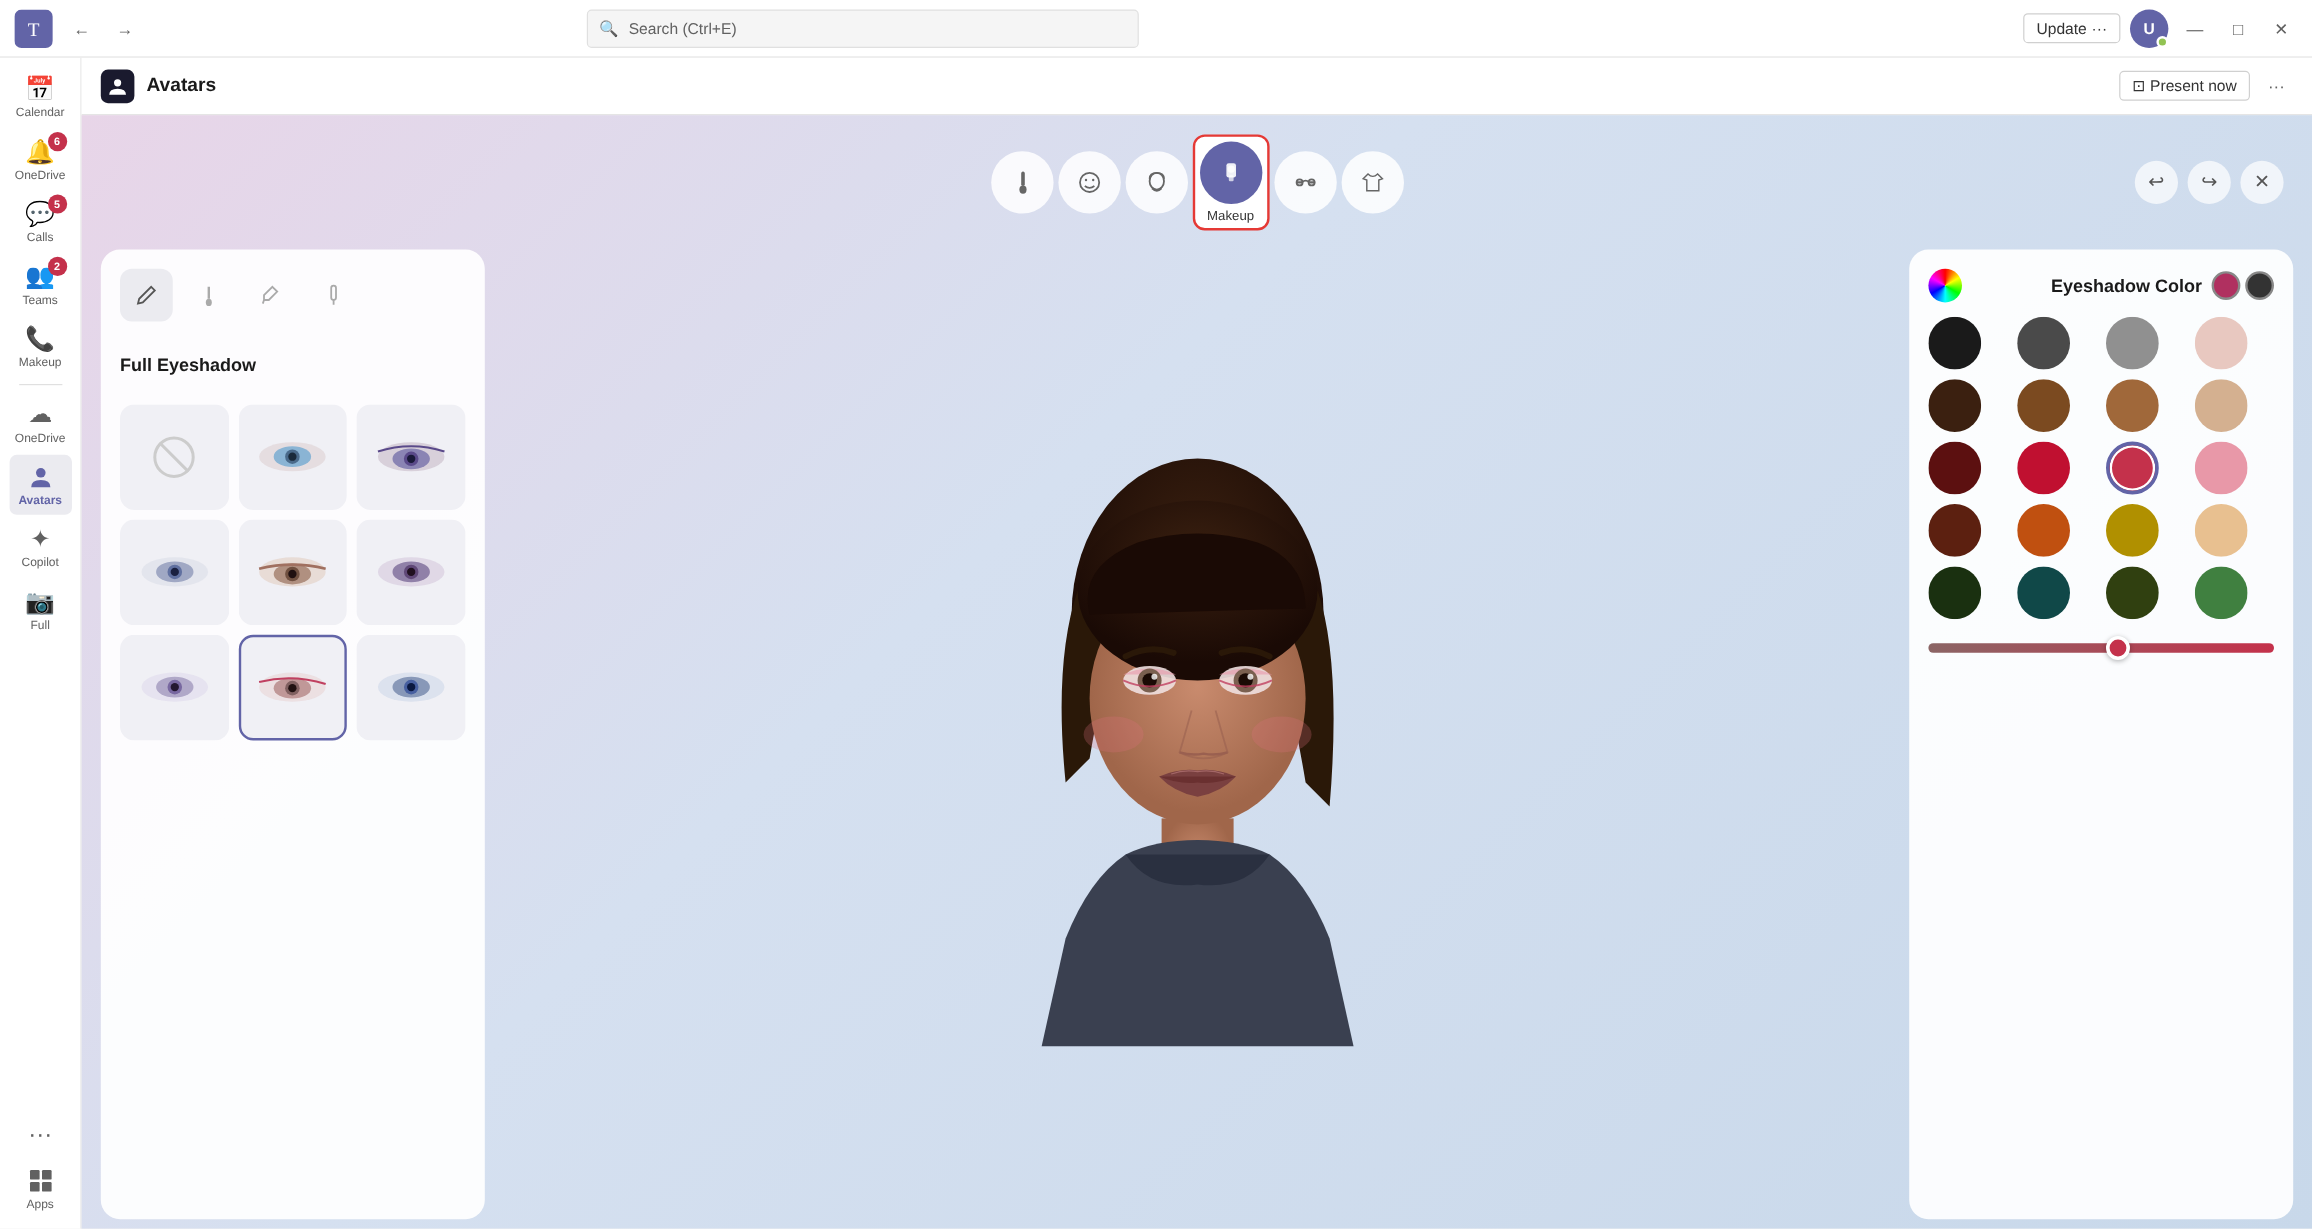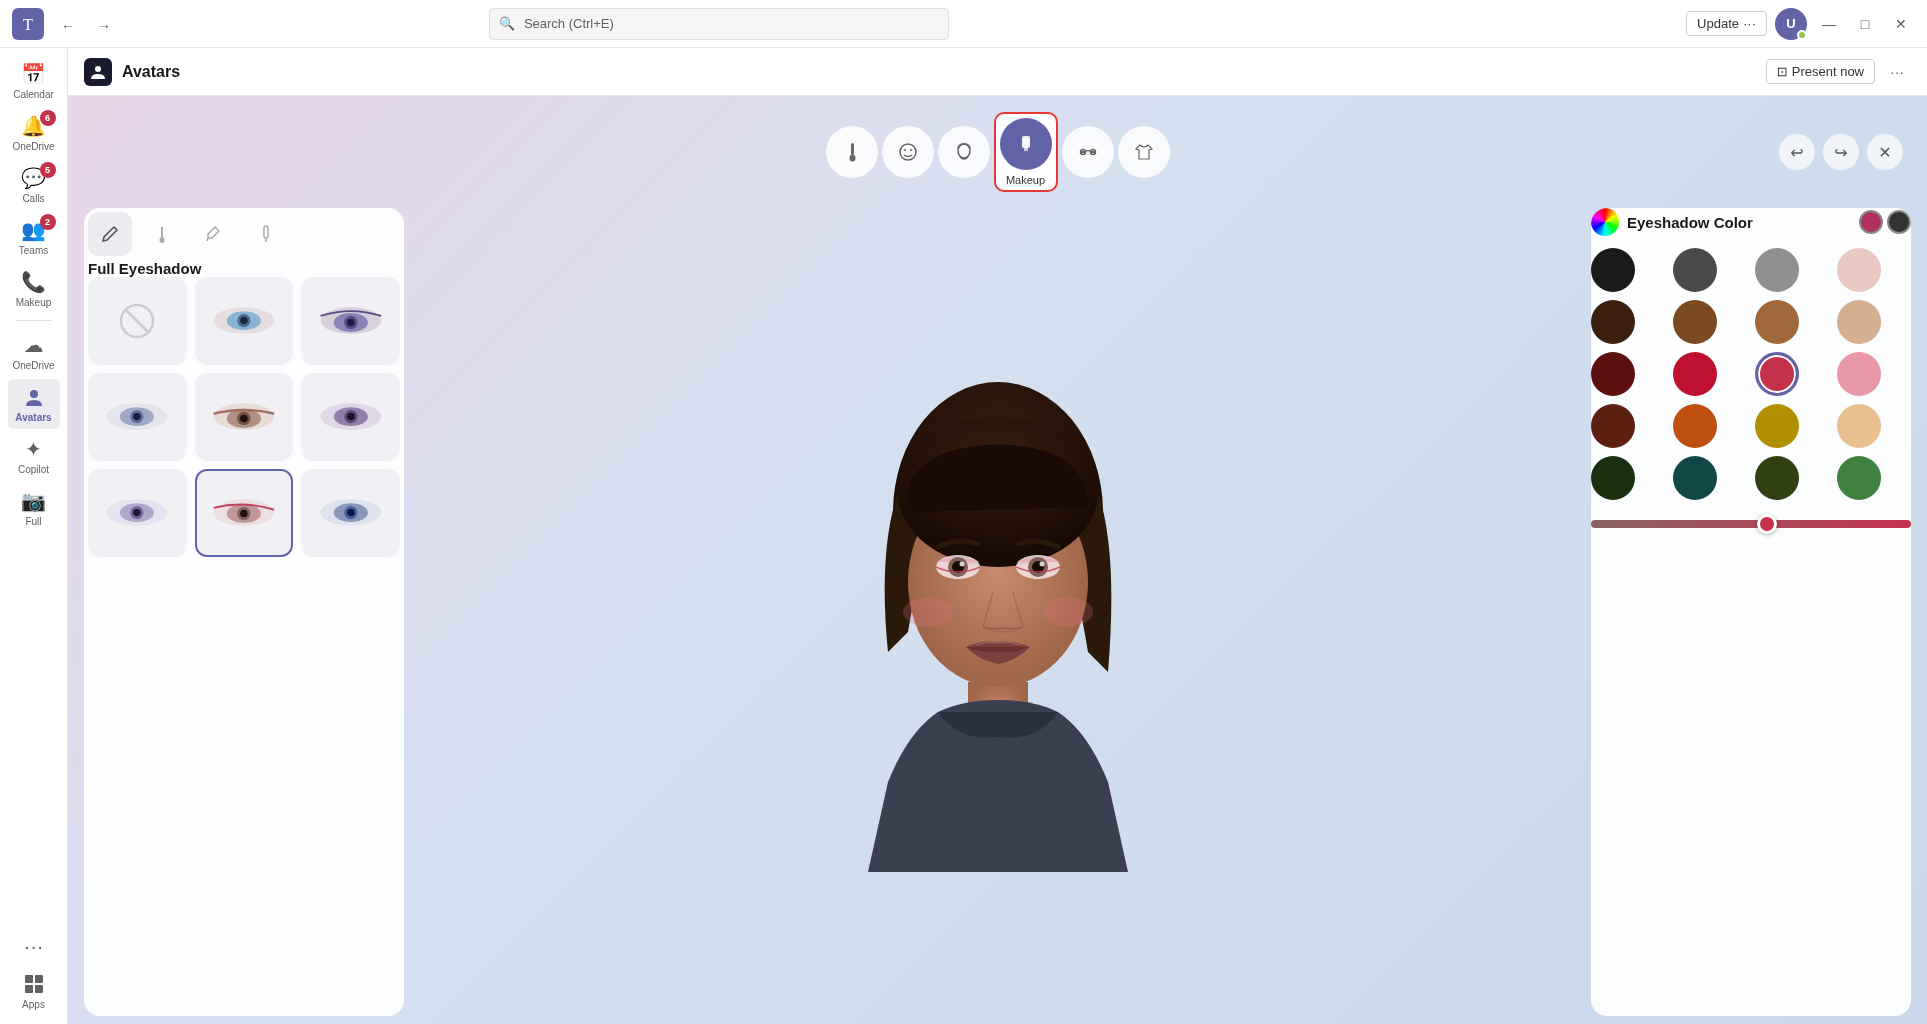--- a/index.html
+++ b/index.html
@@ -258,24 +258,24 @@
       gap: 0;
       position: relative;
     }
 
     
     .left-panel {
       width: 320px;
       background: rgba(255,255,255,0.92);
       border-radius: 16px;
       margin: 8px 12px 8px 16px;
-      padding: 4px;
+      padding: 16px;
       display: flex;
       flex-direction: column;
-      gap: 0;
+      gap: 24px;
       overflow: hidden;
     }
     .sub-tabs {
       display: flex;
       gap: 8px;
       padding-bottom: 4px;
     }
     .sub-tab {
       width: 44px; height: 44px;
       border-radius: 10px;
@@ -351,24 +351,26 @@
       cursor: pointer;
       white-space: nowrap;
     }
 
     
     .right-panel {
       width: 320px;
       background: rgba(255,255,255,0.92);
       border-radius: 16px;
       margin: 8px 16px 8px 12px;
+      padding: 16px;
       display: flex;
       flex-direction: column;
       gap: 12px;
       overflow-y: auto;
+      text-align: right;
     }
     .right-panel-header {
       display: flex;
       align-items: center;
       gap: 8px;
     }
     .color-wheel {
       width: 28px; height: 28px;
       border-radius: 50%;
       background: conic-gradient(red, yellow, lime, cyan, blue, magenta, red);

